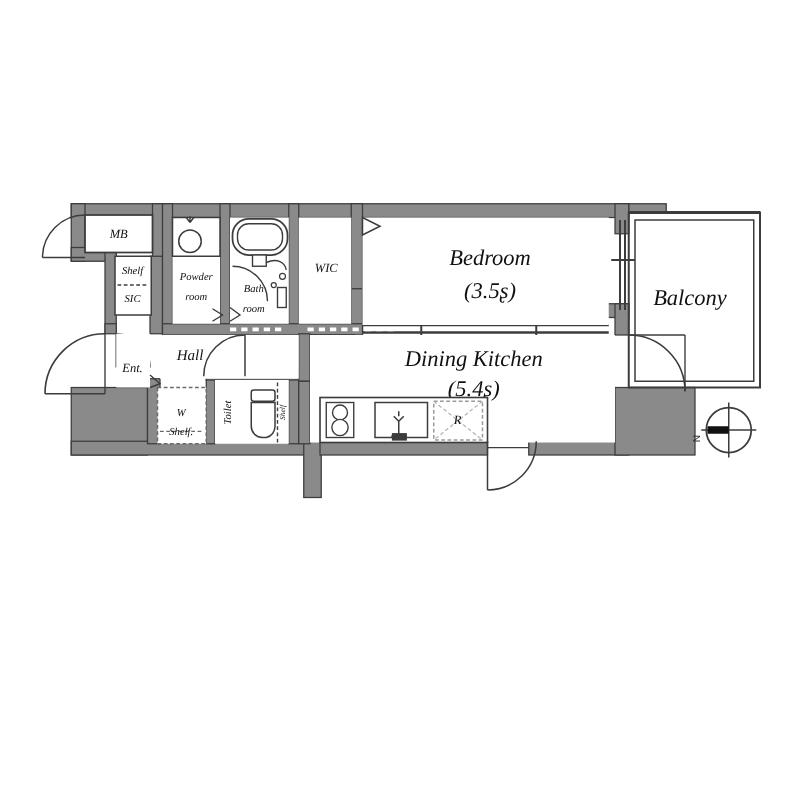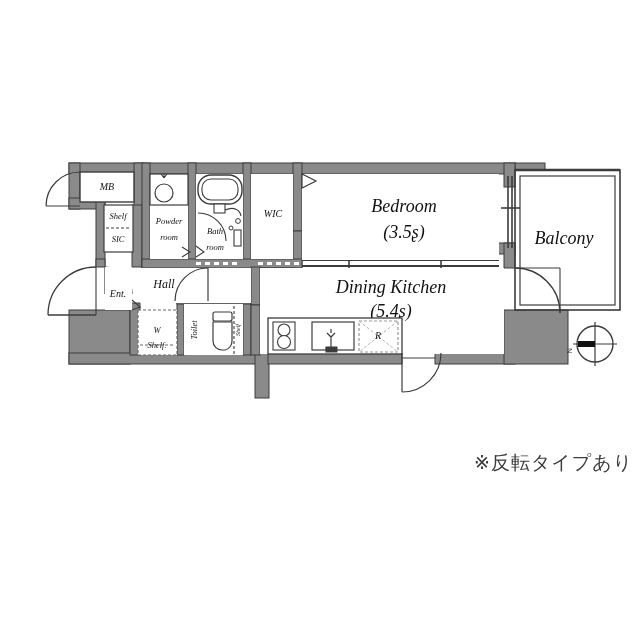--- a/index.html
+++ b/index.html
@@ -1,21 +1,21 @@
 <!DOCTYPE html>
 <html><head>
 <meta charset="utf-8">
 <style>
   html,body{margin:0;padding:0;background:#ffffff;}
   body{
     width:639px;height:640px;position:relative;overflow:hidden;
     font-family:"Liberation Serif", serif;
     background:#ffffff;
   }
-  #plan-root{position:absolute;inset:0;margin-left:12px;}
+  #plan-root{position:absolute;inset:0;}
   svg#floorplan{display:block;width:639px;height:640px;}
 
   .rm-label{
     font-family:"Liberation Serif", serif;
     font-style:italic;
     fill:#111111;
     text-anchor:middle;
     dominant-baseline:middle;
   }
   .lbl-big{font-size:18px;}
@@ -277,15 +277,14 @@
     <g>
       <circle cx="583" cy="344" r="18" fill="#ffffff" stroke="#3c3c3c" stroke-width="1.4"></circle>
       <line x1="583" y1="322" x2="583" y2="366" stroke="#3c3c3c" stroke-width="1.2"></line>
       <line x1="561" y1="344" x2="605" y2="344" stroke="#3c3c3c" stroke-width="1.2"></line>
       <rect x="566" y="341" width="17" height="6" fill="#111111"></rect>
       <text x="560" y="348" font-size="8" font-family="Liberation Sans, sans-serif" fill="#333333" text-anchor="end" transform="rotate(-90 560 348)">N</text>
     </g>
 
   </svg>
 
-  <div class="note-jp">※反転タイプあり</div>
 
 </div>
 
 </body></html>

